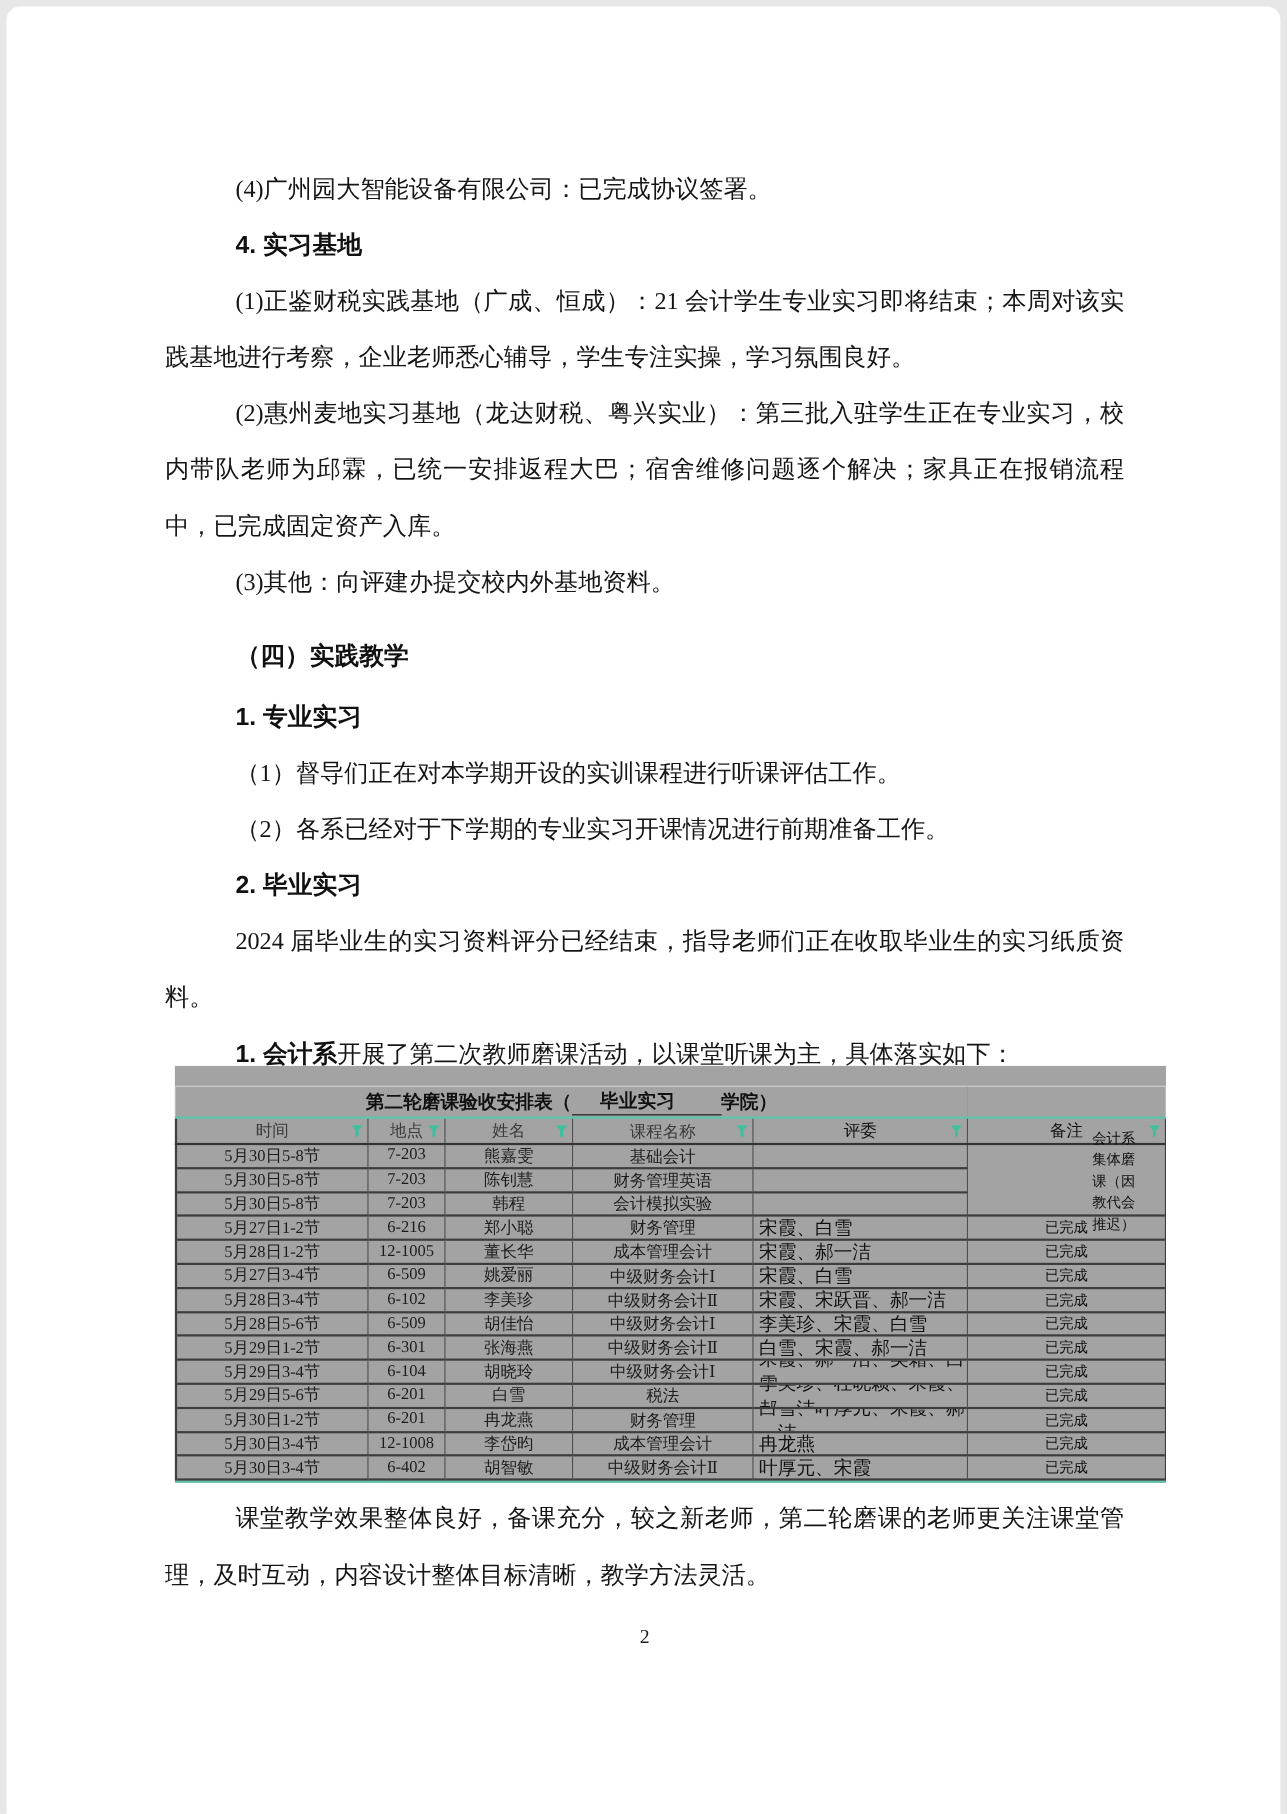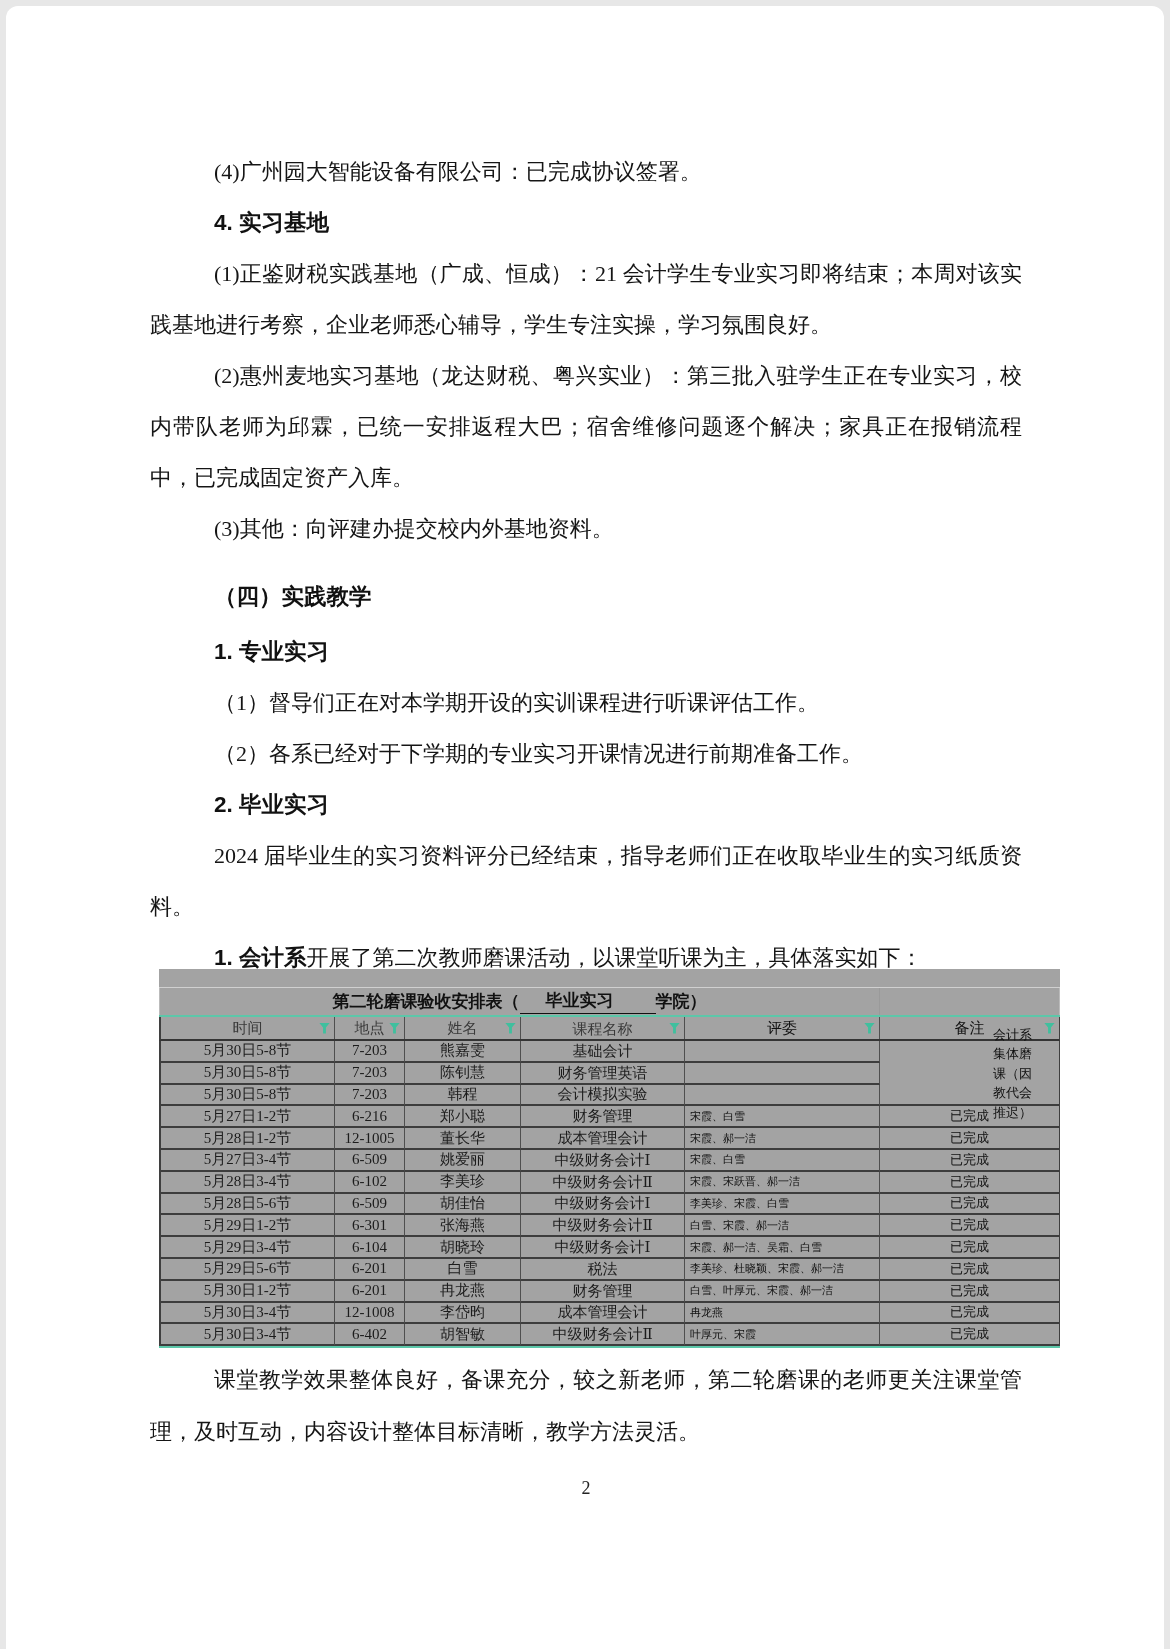--- a/index.html
+++ b/index.html
@@ -53,21 +53,21 @@
      clip-path:polygon(0 0,100% 0,63% 46%,63% 100%,37% 100%,37% 46%);}
   .rows{position:relative;
      border-left:2px solid #3f3f3f;border-right:1px solid #3f3f3f;box-sizing:border-box;}
   .trow{display:flex;height:21.8px;box-sizing:border-box;}
   .tc{box-sizing:border-box;border-right:1px solid #4f4f4f;border-bottom:2px solid #3d3d3d;
      display:flex;align-items:center;justify-content:center;overflow:hidden;
      font-size:15px;color:#1c1c1c;}
   .tc:last-child{border-right:none;}
   .c0{width:174px;}.c1{width:70px;}.c2{width:116px;text-align:center;}.c3{width:164px;align-items:flex-end;}
   .c4{width:195px;justify-content:flex-start;padding-left:5px;
-      font-family:Liberation Serif, serif;font-size:11px;color:#101010;}
+      font-family:Liberation Serif, serif;font-size:17px;color:#101010;}
   .c5{flex:1;font-family:Liberation Sans, sans-serif;font-size:13px;color:#101010;}
   .nb{border-bottom:2px solid transparent;}
   .merged-note{
     position:absolute;right:1px;top:0;width:91px;height:65px;
     display:flex;align-items:center;justify-content:center;text-align:center;
     font-family:"Liberation Sans","DejaVu Sans",sans-serif;font-size:13px;line-height:1.5;
     color:#101010;padding:0 20px;box-sizing:border-box;}
   .tealend{height:2px;background:#5cc7a9;}
 
   .footer{margin-top:18px;text-align:center;font-size:18px;color:#222;line-height:24px;}

